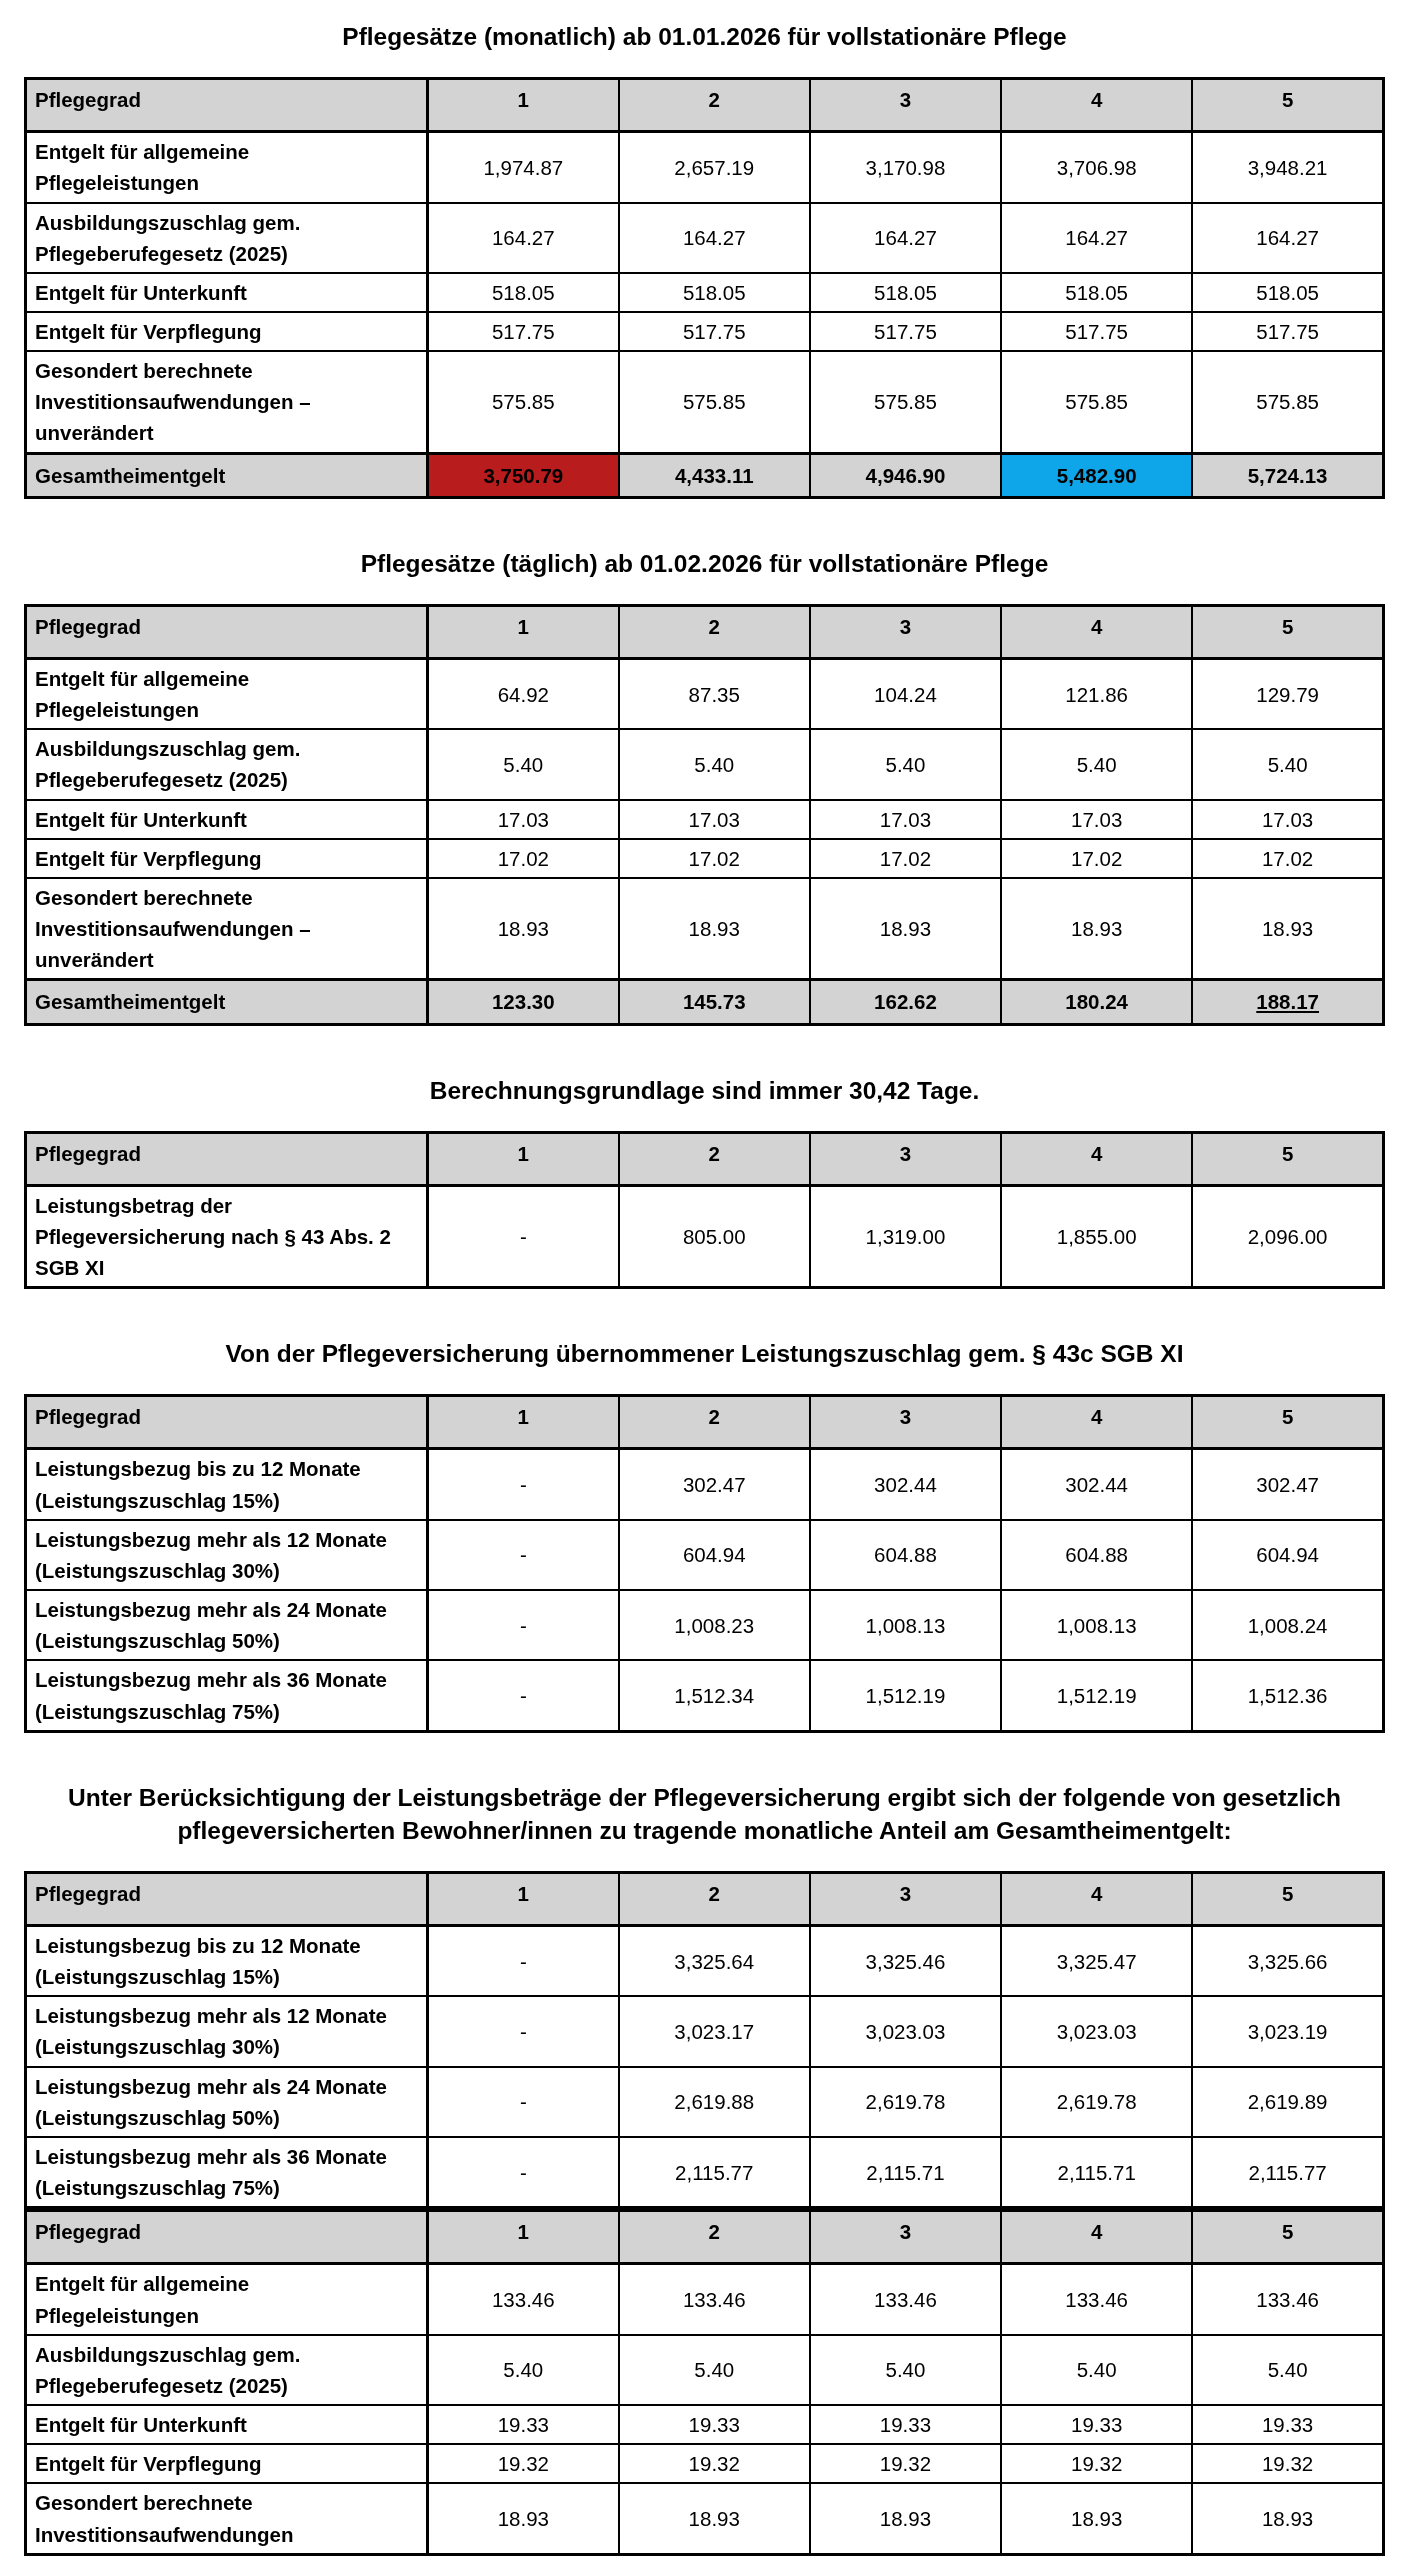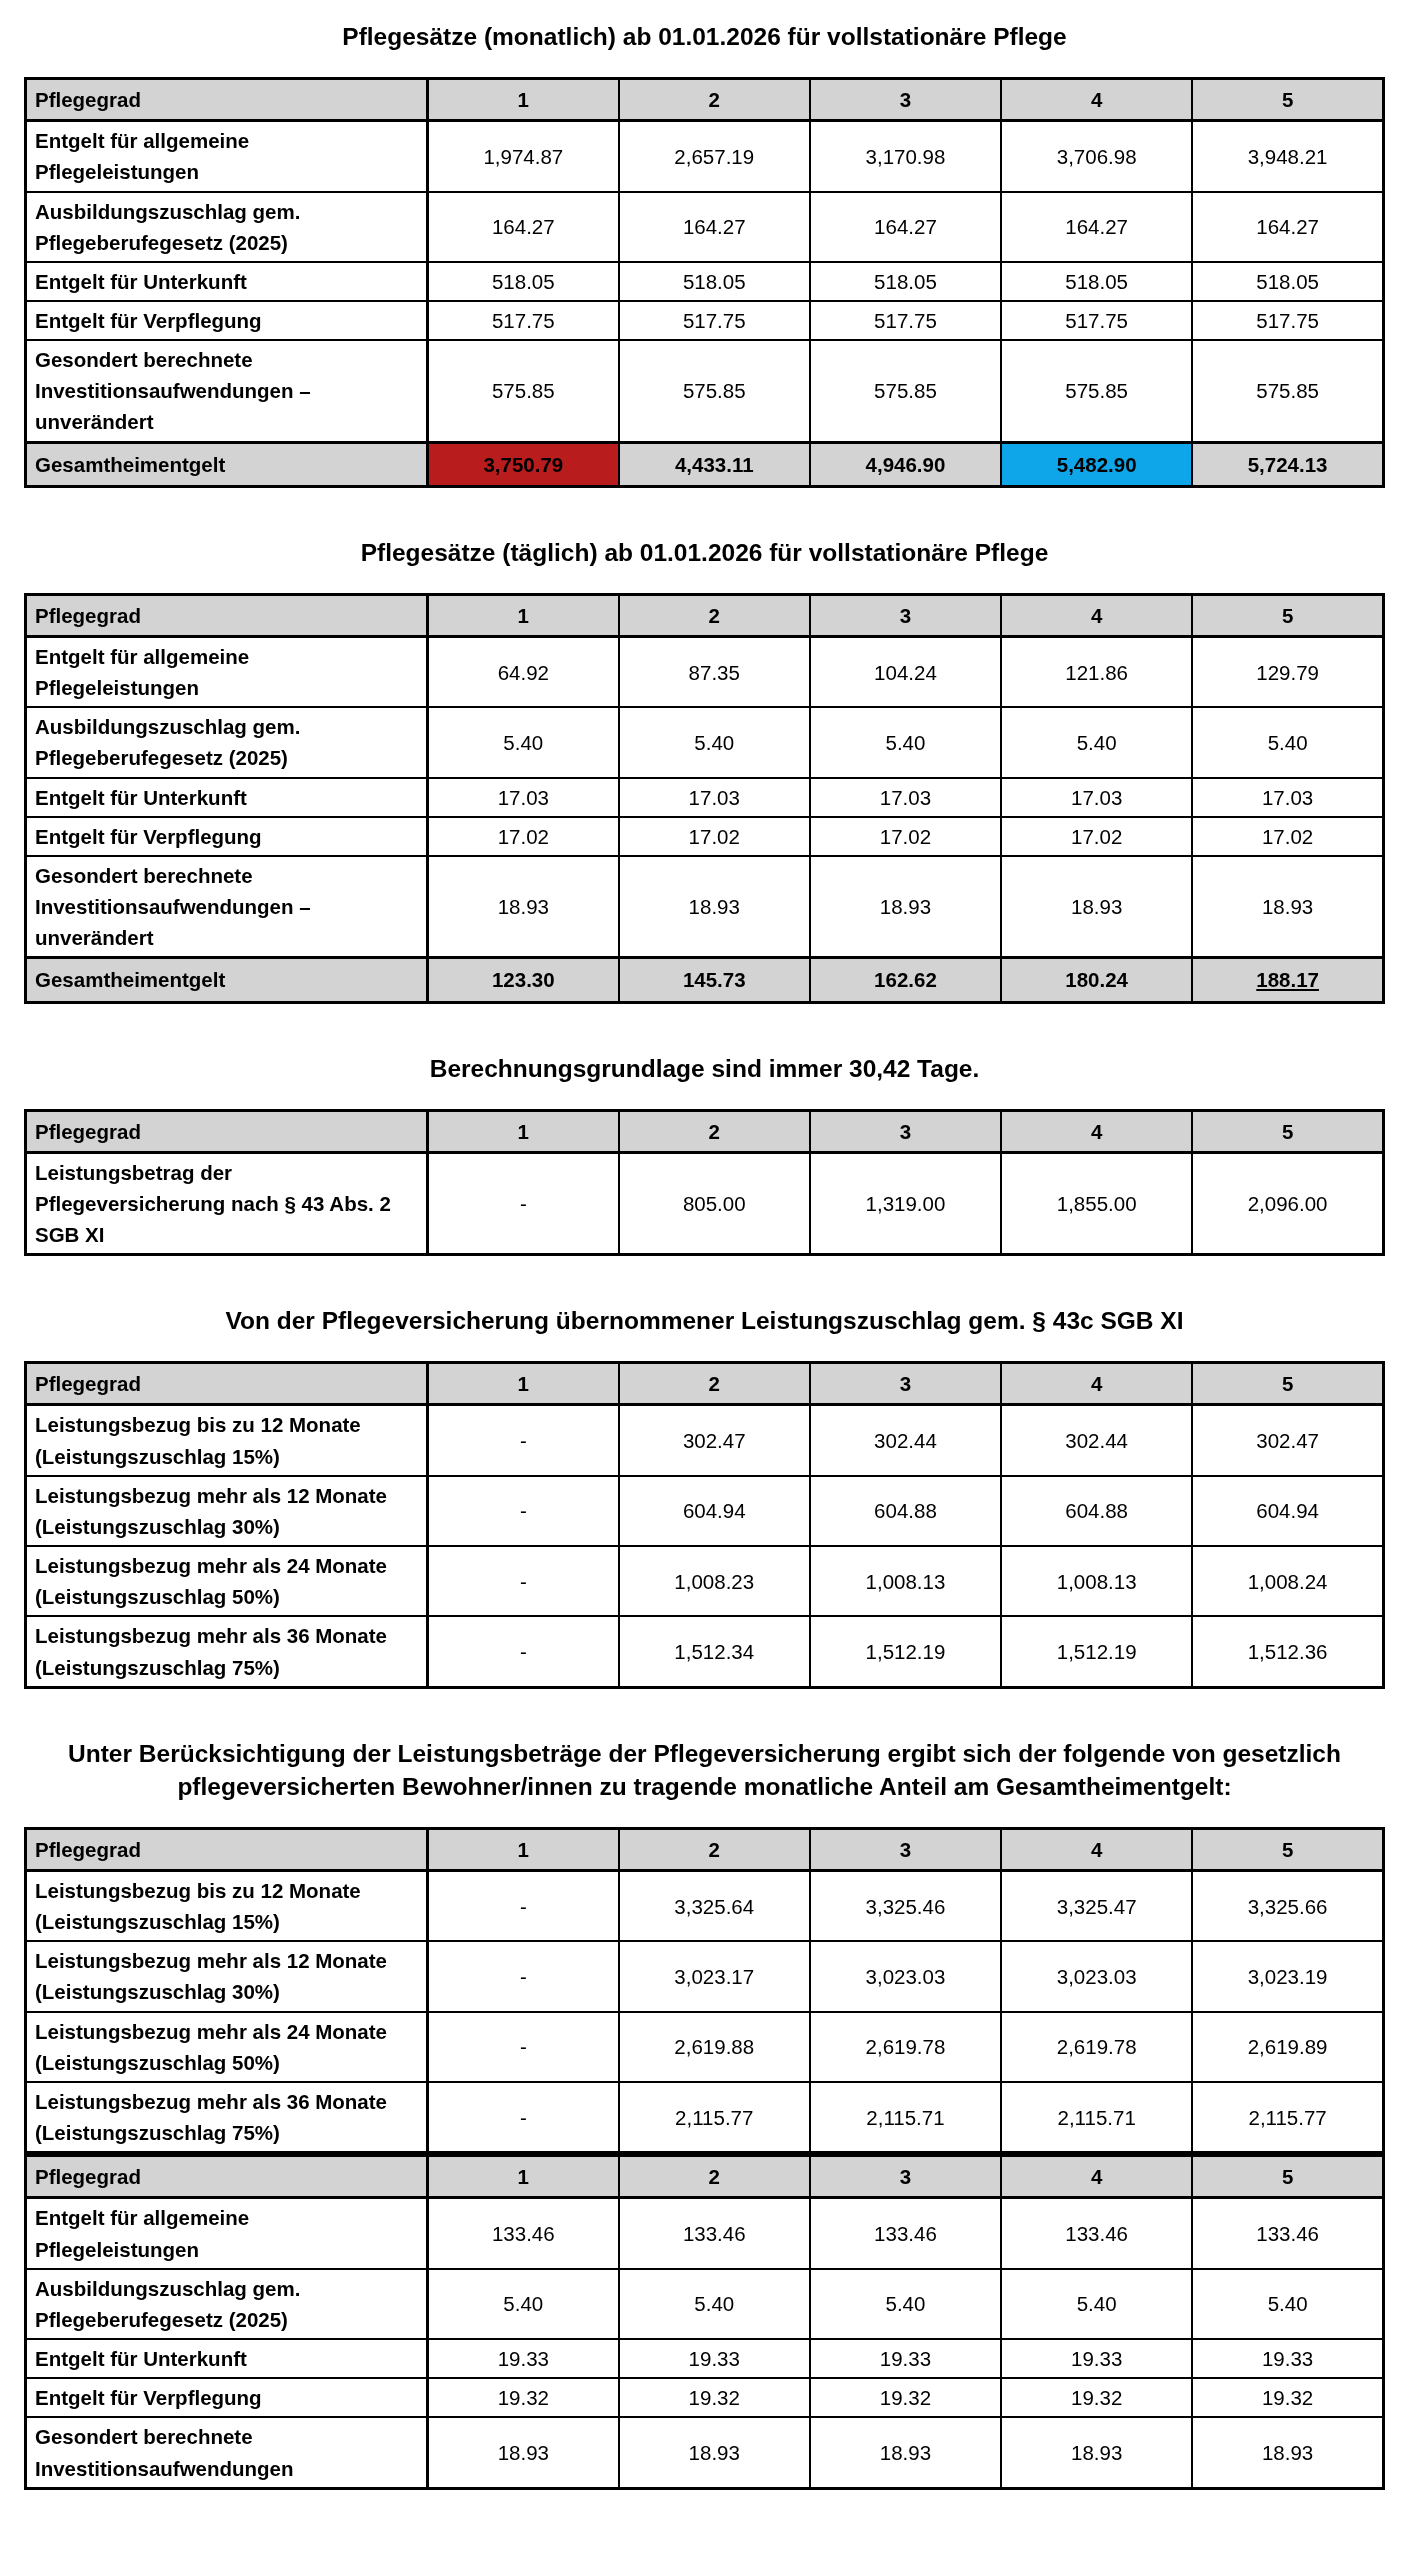--- a/index.html
+++ b/index.html
@@ -44,21 +44,21 @@
     line-height: 1.52;
     padding: 3px 8px;
     vertical-align: middle;
     overflow: hidden;
   }
   table.grid thead th {
     background: #d3d3d3;
     font-weight: 700;
     border-bottom-width: 3px;
     padding-top: 4px;
-    padding-bottom: 4px;
+    padding-bottom: 15px;
   }
   table.grid th.label,
   table.grid td.label {
     text-align: left;
     font-weight: 700;
     border-right-width: 3px;
   }
   table.grid th.val,
   table.grid td.val {
     text-align: center;
@@ -148,21 +148,21 @@
               <td class="val" style="background: rgb(211, 211, 211);">4,433.11</td>
               <td class="val" style="background: rgb(211, 211, 211);">4,946.90</td>
               <td class="val" style="background: #0ea5e9;">5,482.90</td>
               <td class="val" style="background: rgb(211, 211, 211);">5,724.13</td>
             </tr>
           </tbody>
     </table>
   </section>
 
   <section class="section">
-    <h2 class="section-title">Pflegesätze (täglich) ab 01.01.2026 für vollstationäre Pflege</h2>
+    <h2 class="section-title">Pflegesätze (täglich) ab 01.02.2026 für vollstationäre Pflege</h2>
     <table class="grid">
       <colgroup>
         <col style="width:29.6%">
         <col style="width:14.08%">
         <col style="width:14.08%">
         <col style="width:14.08%">
         <col style="width:14.08%">
         <col style="width:14.08%">
       </colgroup>
       <thead>

